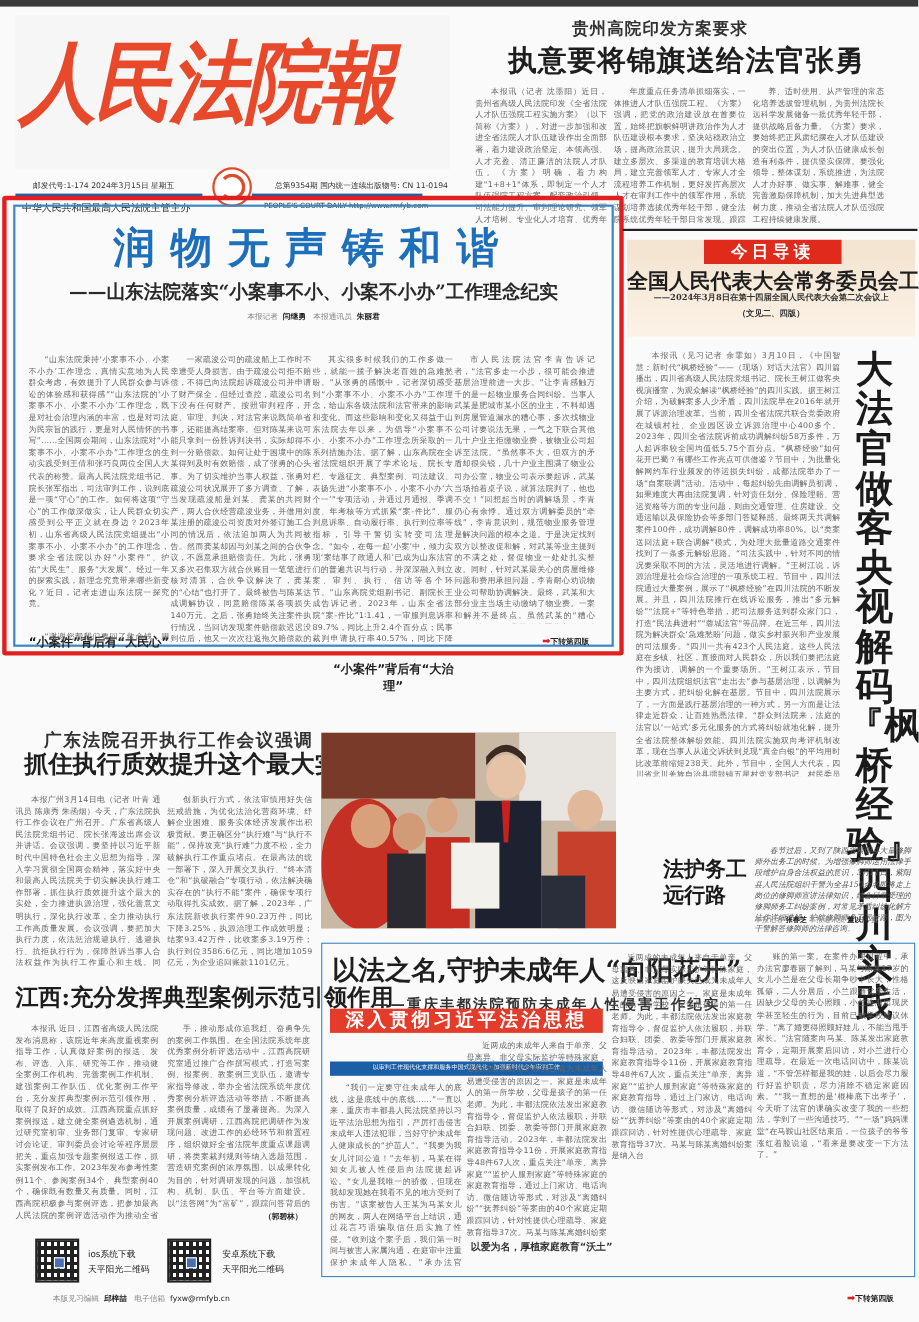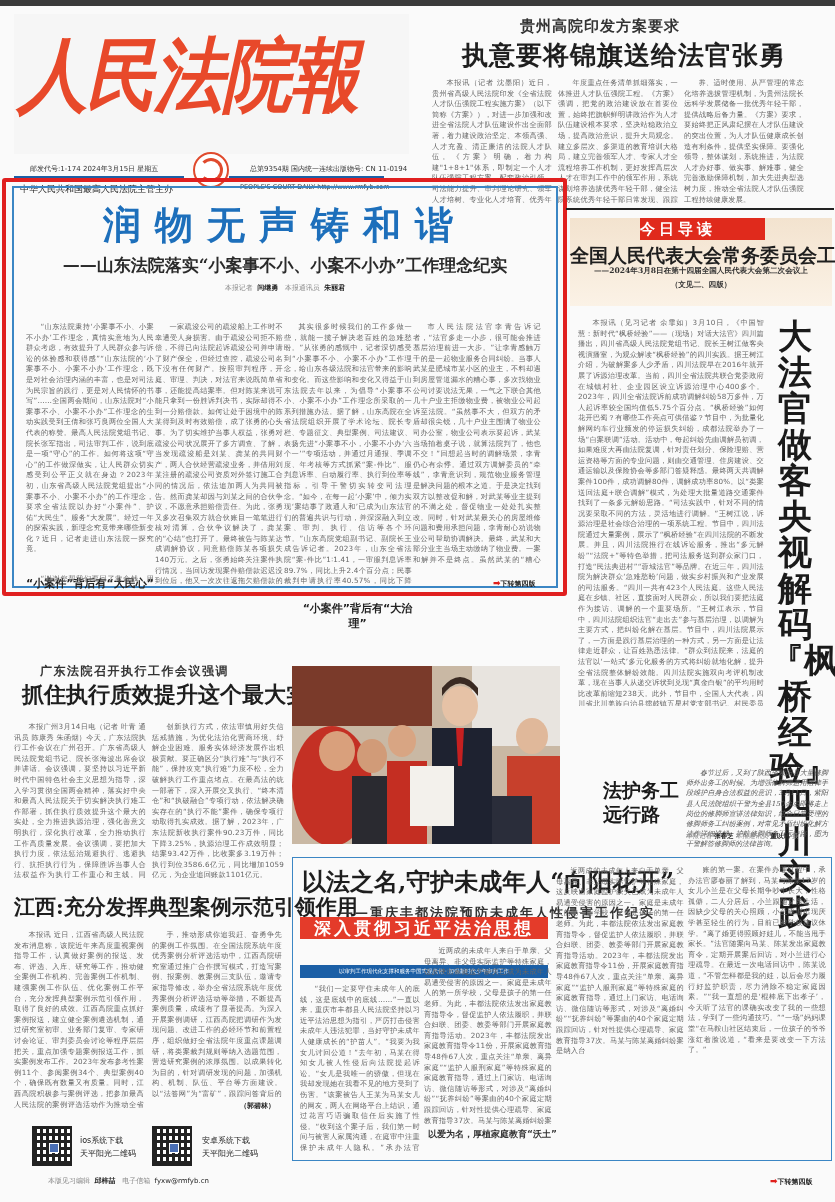--- a/index.html
+++ b/index.html
@@ -20,27 +20,27 @@
   .feature-red{left:2px;top:178px;width:565px;height:418px;border:4px solid #e02020;border-radius:3px}
   .feature-blue{left:12px;top:186px;width:546px;height:402px;border:2px solid #3b86c4}
   .feat-title{left:0;top:200px;width:570px;text-align:center;font-family:"DejaVu Sans",sans-serif;font-size:38px;font-weight:bold;color:#1d6fbb;letter-spacing:14px}
   .feat-sub{left:0;top:254px;width:570px;text-align:center;font-size:17px;font-weight:bold;color:#2a2a2a}
   .feat-byline{left:0;top:283px;width:570px;text-align:center;font-size:7px;color:#888;font-family:"DejaVu Sans",sans-serif}
   .feat-byline b{color:#222}
   .subhead{font-family:"DejaVu Sans",sans-serif;font-size:11px;font-weight:bold;color:#222;text-align:center}
   .continue{font-family:"DejaVu Sans",sans-serif;font-size:7px;font-weight:bold;color:#222}
   .continue .arr{color:#e0201c;font-size:9px}
   .today-box{left:570px;top:218px;width:262px;height:88px;background:linear-gradient(#f3e3cf,#fbf2e6)}
-  .today-tag{left:640px;top:218px;width:125px;height:22px;background:#e02a1c;color:#fff;font-family:"DejaVu Sans",sans-serif;font-size:15px;font-weight:bold;text-align:left;line-height:22px;letter-spacing:4px}
+  .today-tag{left:640px;top:218px;width:125px;height:22px;background:#e02a1c;color:#fff;font-family:"DejaVu Sans",sans-serif;font-size:15px;font-weight:bold;text-align:center;line-height:22px;letter-spacing:4px}
   .today-title{left:570px;top:243px;width:262px;text-align:center;font-family:"DejaVu Sans",sans-serif;font-size:19px;font-weight:bold;color:#1e1e1e;white-space:nowrap}
   .today-sub{left:570px;top:266px;width:262px;text-align:center;font-size:7.6px;font-weight:bold;color:#333;white-space:nowrap}
   .today-ref{left:570px;top:280px;width:262px;text-align:center;font-size:7.6px;font-weight:bold;color:#333}
   .side-divider{left:566px;top:208px;width:268px;height:2px;background:#222}
   .vtitle{left:770px;top:318px;width:50px;font-size:34px;font-weight:bold;color:#1a1a1a;line-height:36px;text-align:center;word-break:break-all}
-  .gd-kicker{left:40px;top:663px;font-family:"DejaVu Sans",sans-serif;font-size:12px;font-weight:bold;color:#333;letter-spacing:1.5px}
+  .gd-kicker{left:40px;top:663px;font-family:"DejaVu Sans",sans-serif;font-size:16px;font-weight:bold;color:#333;letter-spacing:1.5px}
   .gd-title{left:22px;top:680px;font-size:22px;font-weight:bold;color:#1e1e1e;white-space:nowrap}
   .photo{left:292px;top:666px;width:268px;height:178px;overflow:hidden;background:#b9a48e}
   .fw-title{left:603px;top:778px;width:80px;text-align:left;font-size:19px;font-weight:bold;color:#1a1a1a;line-height:24px}
   .fw-text{left:686px;top:768px;width:142px;font-size:7px;line-height:10.2px;color:#555;font-style:italic;font-family:"DejaVu Serif",serif;text-align:justify}
   .fw-text p{text-indent:2em}
   .fw-credit{left:686px;top:832px;width:142px;text-align:left;font-size:6.5px;color:#888;font-family:"DejaVu Sans",sans-serif}
   .fw-credit b{color:#222}
   .jx-title{left:14px;top:893px;font-size:21px;font-weight:bold;color:#1e1e1e;white-space:nowrap}
   .minor-box{left:292px;top:857px;width:540px;height:304px;border:1.5px solid #3b86c4}
   .minor-title{left:302px;top:866px;font-size:24px;font-weight:bold;color:#1e1e1e;white-space:nowrap}

